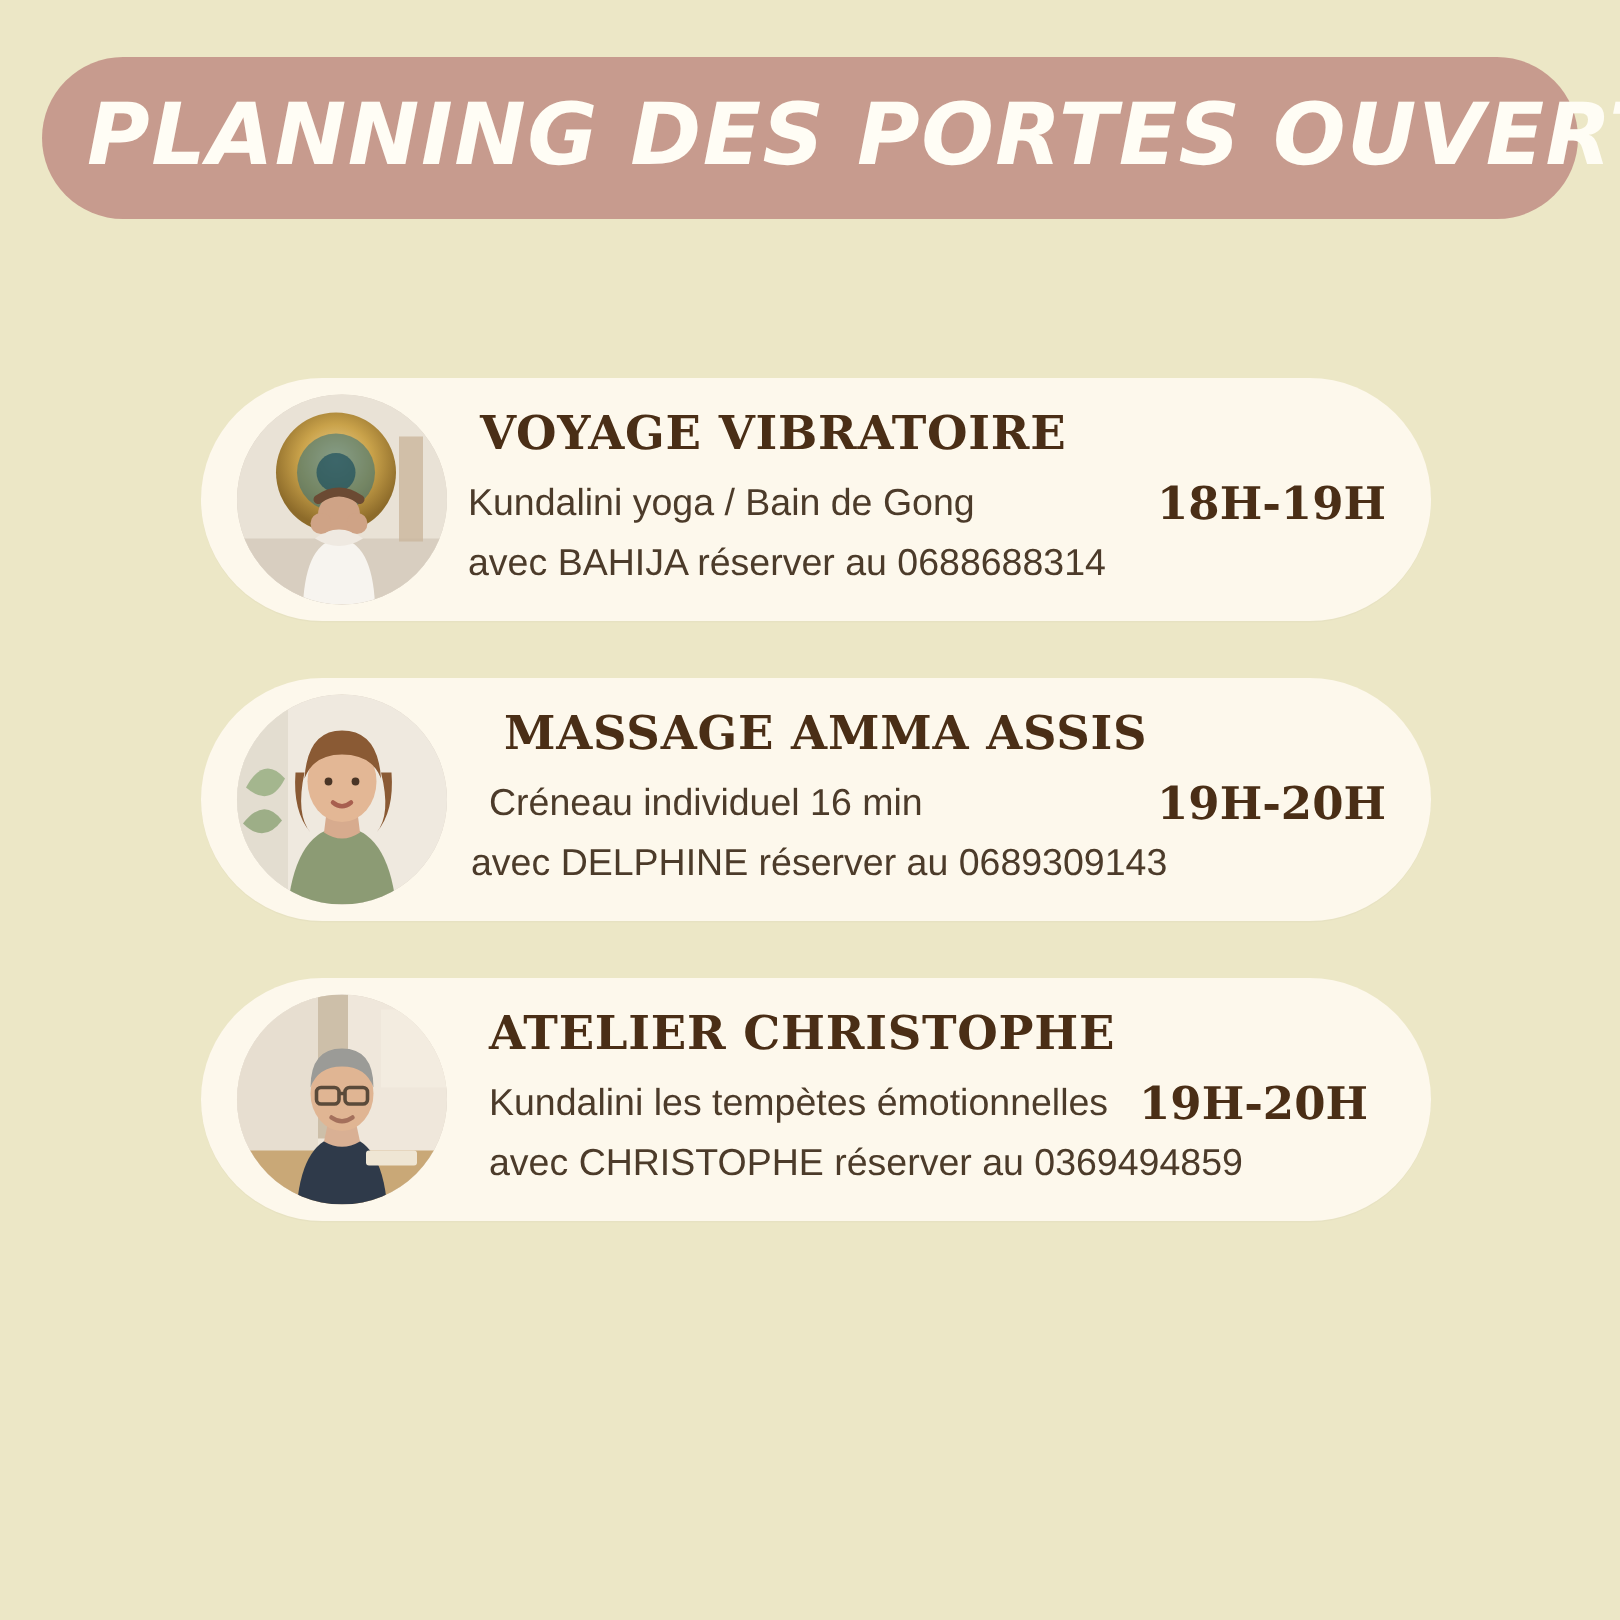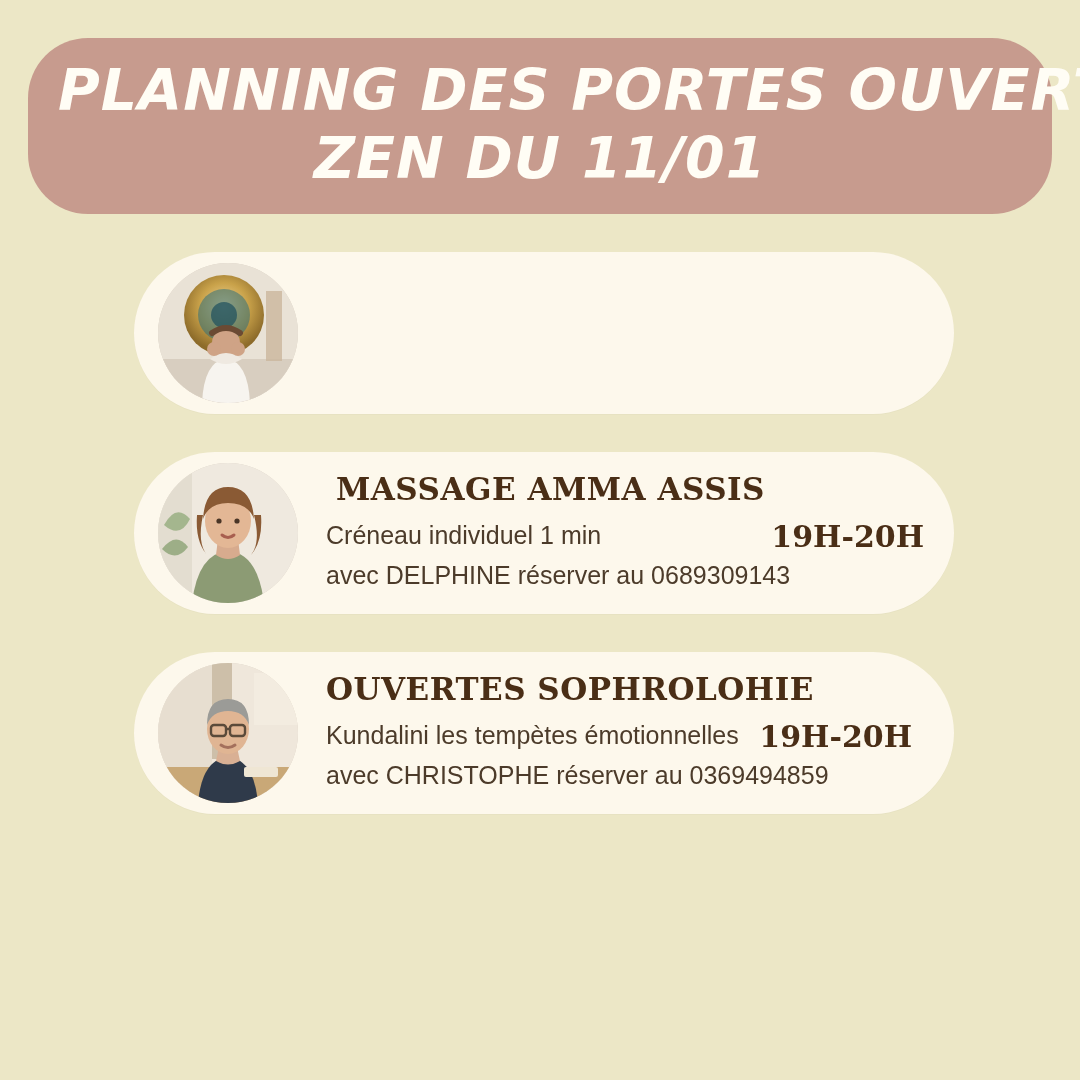--- a/index.html
+++ b/index.html
@@ -130,38 +130,35 @@
   }
 
   
   .card-1 .card-title { left: 22px; top: 8px; }
   .card-1 .card-sub { left: 14px; top: 58px; }
   .card-1 .card-contact { left: 14px; top: 98px; }
   .card-1 .card-time { right: 30px; top: 56px; }
 
   .card-2 .card-title { left: 38px; top: 8px; }
   .card-2 .card-sub { left: 28px; top: 58px; }
-  .card-2 .card-contact { left: 28px; top: 98px; }
+  .card-2 .card-contact { left: 16px; top: 98px; }
   .card-2 .card-time { right: 30px; top: 56px; }
 
   .card-3 .card-title { left: 28px; top: 8px; }
   .card-3 .card-sub { left: 28px; top: 58px; }
   .card-3 .card-contact { left: 28px; top: 98px; }
   .card-3 .card-time { right: 42px; top: 56px; }
 </style>
 </head>
 <body>
 
 <div class="poster">
 
   <div class="banner">
     <div class="banner-line">PLANNING DES PORTES OUVERTES ARC EN</div>
-    <div class="banner-second-wrap">
-      <span class="banner-line second">ZEN DU 11/01</span>
-    </div>
   </div>
 
   <div class="cards">
 
     <div class="card card-1">
       <div class="avatar">
         <svg viewBox="0 0 140 140">
           <defs>
             <radialGradient id="gongGrad" cx="50%" cy="40%" r="55%">
               <stop offset="0%" stop-color="#f2d79a"></stop>
@@ -176,20 +173,26 @@
           <circle cx="66" cy="52" r="13" fill="#1d4f5c" opacity="0.7"></circle>
           <rect x="108" y="28" width="16" height="70" fill="#cbb79c" opacity="0.8"></rect>
           <path d="M44 140 Q46 98 68 96 Q90 98 92 140 Z" fill="#f7f4ef"></path>
           <circle cx="68" cy="80" r="14" fill="#cfa386"></circle>
           <path d="M52 96 q16 -12 32 0 q-16 10 -32 0 z" fill="#efe9e1"></path>
           <circle cx="56" cy="86" r="7" fill="#cfa386"></circle>
           <circle cx="80" cy="86" r="7" fill="#cfa386"></circle>
           <path d="M54 70 q14 -10 28 0" stroke="#6b4a33" stroke-width="6" fill="none" stroke-linecap="round"></path>
         </svg>
       </div>
+      <div class="card-body">
+        <div class="card-title">VOYAGE VIBRATOIRE</div>
+        <div class="card-sub">Kundalini yoga / Bain de Gong</div>
+        <div class="card-contact">avec BAHIJA réserver au 0688688314</div>
+        <div class="card-time">18H-19H</div>
+      </div>
     </div>
 
     <div class="card card-2">
       <div class="avatar">
         <svg viewBox="0 0 140 140">
           <rect x="0" y="0" width="140" height="140" fill="#efe9df"></rect>
           <rect x="0" y="0" width="34" height="140" fill="#e3ddd0"></rect>
           <path d="M6 62 q12 -22 26 -6 q-10 20 -26 6 z" fill="#8fa878" opacity="0.75"></path>
           <path d="M4 86 q14 -18 26 -2 q-12 16 -26 2 z" fill="#7f9a68" opacity="0.7"></path>
           <path d="M34 140 q6 -50 36 -52 q30 2 36 52 z" fill="#8c9b74"></path>
@@ -198,21 +201,21 @@
           <path d="M45 56 q2 -32 25 -32 q24 0 26 32 q-6 -16 -26 -16 q-19 0 -25 16 z" fill="#8a5a34"></path>
           <path d="M45 52 q-6 28 4 40 q-12 -14 -10 -40 z" fill="#8a5a34"></path>
           <path d="M96 52 q7 28 -3 40 q12 -14 10 -40 z" fill="#8a5a34"></path>
           <circle cx="61" cy="58" r="2.6" fill="#4a3526"></circle>
           <circle cx="79" cy="58" r="2.6" fill="#4a3526"></circle>
           <path d="M64 72 q6 5 12 0" stroke="#a85f4f" stroke-width="3" fill="none" stroke-linecap="round"></path>
         </svg>
       </div>
       <div class="card-body">
         <div class="card-title">MASSAGE AMMA ASSIS</div>
-        <div class="card-sub">Créneau individuel 1 min</div>
+        <div class="card-sub">Créneau individuel 16 min</div>
         <div class="card-contact">avec DELPHINE réserver au 0689309143</div>
         <div class="card-time">19H-20H</div>
       </div>
     </div>
 
     <div class="card card-3">
       <div class="avatar">
         <svg viewBox="0 0 140 140">
           <rect x="0" y="0" width="140" height="140" fill="#efe7db"></rect>
           <rect x="0" y="0" width="54" height="110" fill="#e7ded0"></rect>
@@ -224,21 +227,21 @@
           <ellipse cx="70" cy="66" rx="21" ry="25" fill="#e0b593"></ellipse>
           <path d="M49 62 q0 -26 21 -26 q21 0 21 26 q-5 -14 -21 -14 q-16 0 -21 14 z" fill="#9b9b97"></path>
           <rect x="53" y="62" width="15" height="11" rx="3" fill="none" stroke="#5a4a3a" stroke-width="2.4"></rect>
           <rect x="72" y="62" width="15" height="11" rx="3" fill="none" stroke="#5a4a3a" stroke-width="2.4"></rect>
           <line x1="68" y1="66" x2="72" y2="66" stroke="#5a4a3a" stroke-width="2.4"></line>
           <path d="M63 82 q7 5 14 0" stroke="#a4705c" stroke-width="3" fill="none" stroke-linecap="round"></path>
           <rect x="86" y="104" width="34" height="10" rx="2" fill="#efe6d4"></rect>
         </svg>
       </div>
       <div class="card-body">
-        <div class="card-title">OUVERTES SOPHROLOHIE</div>
+        <div class="card-title">ATELIER CHRISTOPHE</div>
         <div class="card-sub">Kundalini les tempètes émotionnelles</div>
         <div class="card-contact">avec CHRISTOPHE réserver au  0369494859</div>
         <div class="card-time">19H-20H</div>
       </div>
     </div>
 
   </div>
 </div>
 
 </body></html>

